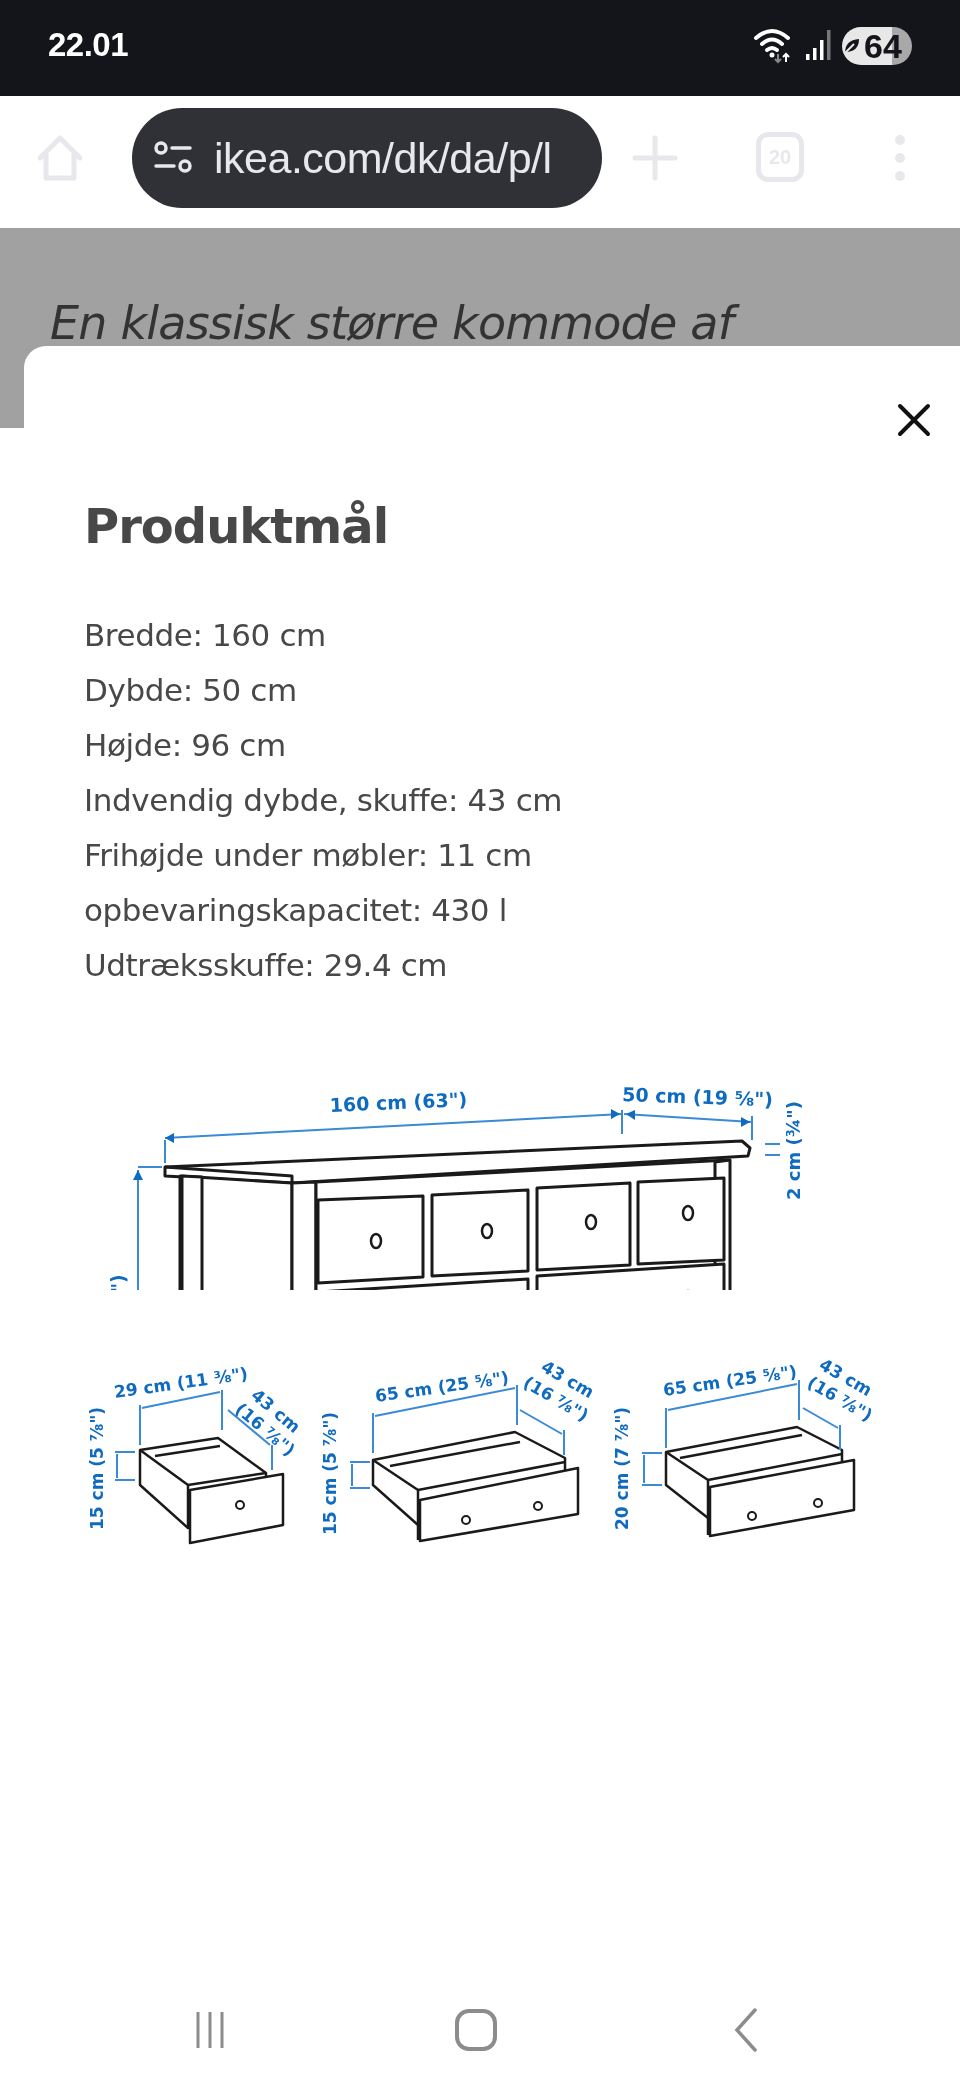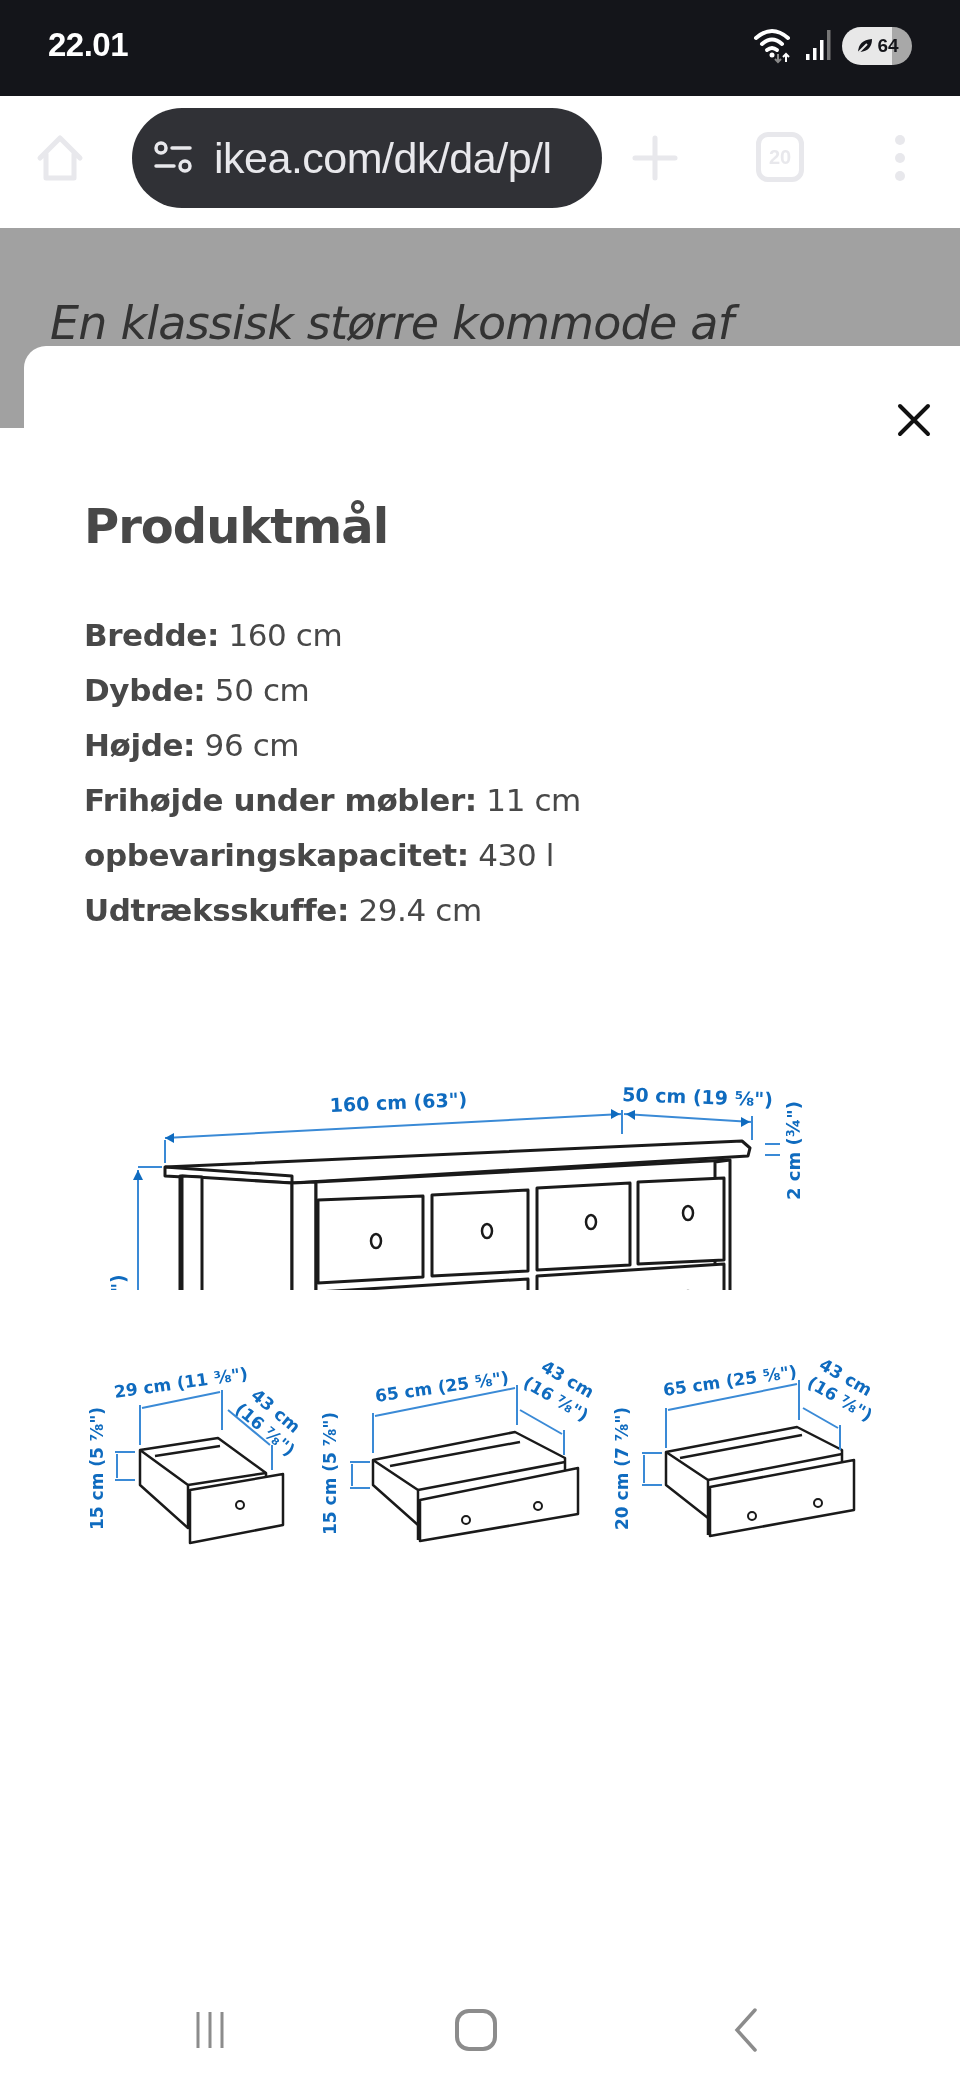--- a/index.html
+++ b/index.html
@@ -3,21 +3,21 @@
 <meta charset="utf-8">
 <style>
   * { box-sizing: border-box; margin: 0; padding: 0; }
   html, body { width: 960px; height: 2080px; overflow: hidden; background: #ffffff; }
   body { font-family: "DejaVu Sans", "Liberation Sans", sans-serif; position: relative; }
 
   
   .status-bar { position: absolute; left: 0; top: 0; width: 960px; height: 96px; background: #14151a; }
   .status-time { position: absolute; left: 48px; top: 26px; color: #ffffff; font-family: "Liberation Sans", sans-serif; font-weight: bold; font-size: 33px; letter-spacing: -0.5px; }
   .status-icons { position: absolute; right: 48px; top: 26px; height: 40px; display: flex; align-items: center; gap: 8px; }
-  .battery { height: 38px; width: 70px; border-radius: 19px; background: linear-gradient(90deg, #e8e8e8 0 72%, #a8a8a8 72% 100%); display: flex; align-items: center; justify-content: center; gap: 2px; color: #14151a; font-family: "Liberation Sans", sans-serif; font-weight: bold; font-size: 19px; }
+  .battery { height: 38px; width: 70px; border-radius: 19px; background: linear-gradient(90deg, #e8e8e8 0 72%, #a8a8a8 72% 100%); display: flex; align-items: center; justify-content: flex-start; gap: 2px; color: #14151a; font-family: "Liberation Sans", sans-serif; font-weight: bold; font-size: 34px; }
 
   
   .toolbar { position: absolute; left: 0; top: 96px; width: 960px: height: 130px; height: 130px; background: #14151a; border-bottom: 2px solid #3a3b40; }
   .home-btn { position: absolute; left: 30px; top: 32px; width: 60px; height: 60px; }
   .url-bar { position: absolute; left: 132px; top: 12px; width: 470px; height: 100px; border-radius: 50px; background: #303136; display: flex; align-items: center; padding-left: 20px; overflow: hidden; }
   .url-bar .tune { width: 44px; height: 44px; flex: none; margin-right: 18px; }
   .url-text { color: #e8e8ec; font-family: "Liberation Sans", sans-serif; font-size: 43px; white-space: nowrap; letter-spacing: -0.5px; }
   .new-tab-btn { position: absolute; left: 625px; top: 32px; width: 60px; height: 60px; }
   .tabs-btn { position: absolute; left: 756px; top: 36px; width: 48px; height: 50px; border: 5px solid #e8e8ec; border-radius: 12px; color: #e8e8ec; font-family: "Liberation Sans", sans-serif; font-size: 20px; font-weight: bold; display: flex; align-items: center; justify-content: center; }
   .menu-btn { position: absolute; left: 880px; top: 32px; width: 40px; height: 60px; }
@@ -25,21 +25,21 @@
   
   .page-behind { position: absolute; left: 0; top: 228px; width: 960px; height: 200px; background: #a1a1a1; }
   .page-behind-text { position: absolute; left: 50px; top: 68px; font-family: "DejaVu Sans", sans-serif; font-size: 46px; color: #333333; white-space: nowrap; letter-spacing: -0.8px; font-style: italic; }
 
   
   .sheet { position: absolute; left: 0; top: 346px; width: 960px; height: 1734px; background: #ffffff; border-radius: 22px 22px 0 0; margin-left: 24px; }
   .close-btn { position: absolute; left: 864px; top: 48px; width: 52px; height: 52px; display: flex; align-items: center; justify-content: center; }
   .sheet-title { position: absolute; left: 60px; top: 152px; font-family: "DejaVu Sans", sans-serif; font-weight: bold; font-size: 48px; color: #484848; letter-spacing: -1px; }
   .dims { position: absolute; left: 60px; top: 262px; }
   .dim-row { font-family: "DejaVu Sans", sans-serif; font-size: 31px; line-height: 55px; color: #484848; white-space: nowrap; letter-spacing: -0.4px; }
-  .dim-row b { font-weight: bold; }
+  .dim-row b { font-weight: normal; }
 
   
   .diagram { position: absolute; left: 0; top: 690px; width: 960px; height: 600px; }
   .drawers { position: absolute; left: 0; top: 1290px; width: 960px; height: 300px; }
   .dimtxt { font-family: "DejaVu Sans", sans-serif; font-weight: bold; fill: #0f6bbf; }
 
   
   .nav-bar { position: absolute; left: 0; top: 1960px; width: 960px; height: 120px; background: #ffffff; }
   .nav-btn { position: absolute; top: 40px; width: 60px; height: 60px; display: flex; align-items: center; justify-content: center; }
 </style>
@@ -118,20 +118,21 @@
     <svg width="36" height="36" viewBox="0 0 36 36">
       <path d="M4 4 L32 32 M32 4 L4 32" stroke="#111" stroke-width="4" stroke-linecap="round"></path>
     </svg>
   </div>
   <h1 class="sheet-title">Produktmål</h1>
 
   <div class="dims">
     <div class="dim-row"><b>Bredde:</b> <span>160 cm</span></div>
     <div class="dim-row"><b>Dybde:</b> <span>50 cm</span></div>
     <div class="dim-row"><b>Højde:</b> <span>96 cm</span></div>
+    <div class="dim-row"><b>Indvendig dybde, skuffe:</b> <span>43 cm</span></div>
     <div class="dim-row"><b>Frihøjde under møbler:</b> <span>11 cm</span></div>
     <div class="dim-row"><b>opbevaringskapacitet:</b> <span>430 l</span></div>
     <div class="dim-row"><b>Udtræksskuffe:</b> <span>29.4 cm</span></div>
   </div>
 </div>
 
 <svg class="diagram" viewBox="0 690 960 600" width="960" height="600">
   <g stroke="#1a1a1a" stroke-width="3" fill="#fff" stroke-linejoin="round">
 
     <path d="M165 1167 L742 1141 L750 1148 L748 1156 L292 1183 L165 1176 Z"></path>

